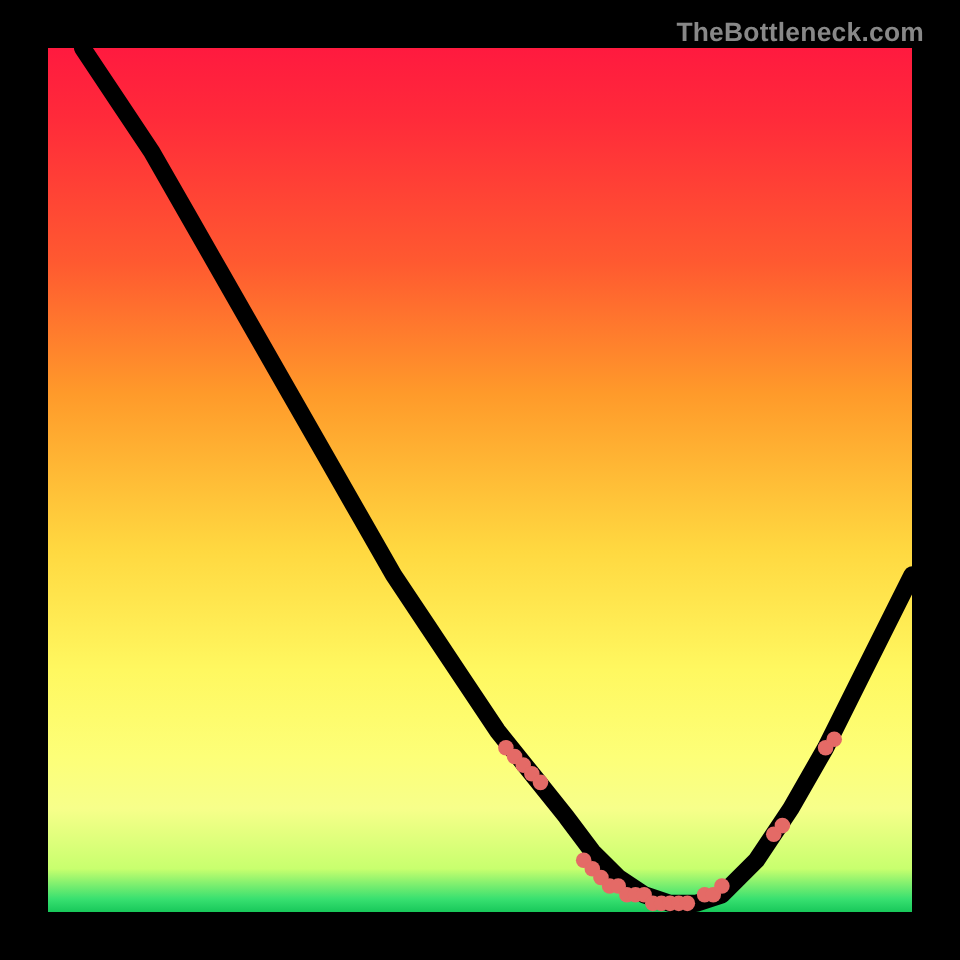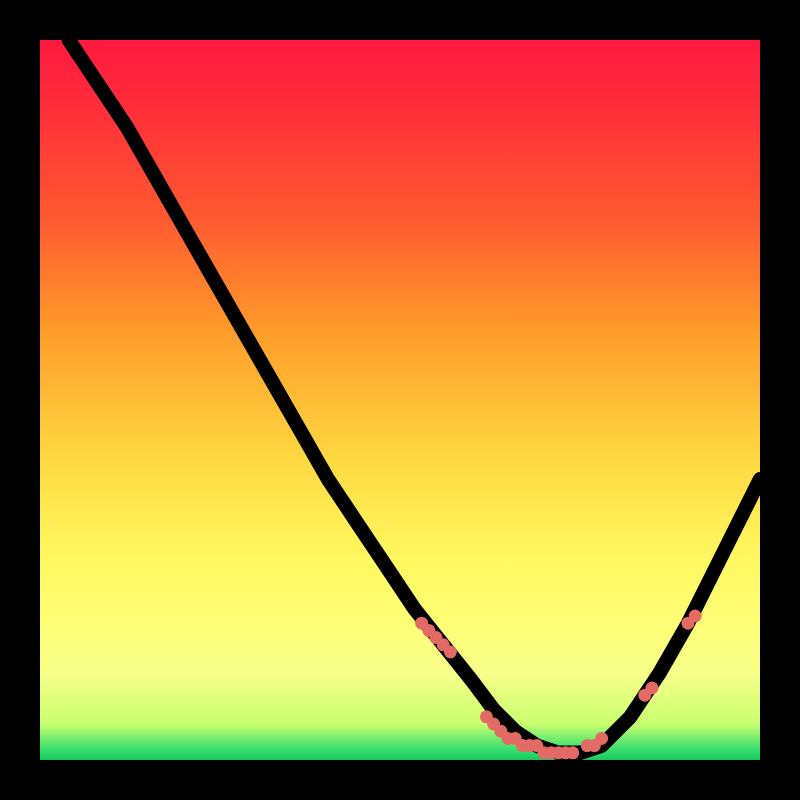--- a/index.html
+++ b/index.html
@@ -64,20 +64,21 @@
     font-weight: 600;
     letter-spacing: 0.2px;
     user-select: none;
   }
 </style>
 </head>
 <body>
 
 <div class="chart-wrap">
 
+  <div class="watermark">TheBottleneck.com</div>
 
   <div class="plot-area">
     <svg viewBox="0 0 100 100" preserveAspectRatio="none">
       <path id="curve-path" class="curve" d="M4 0 L8 6 L12 12 L16 19 L20 26 L24 33 L28 40 L32 47 L36 54 L40 61 L44 67 L48 73 L52 79 L56 84 L60 89 L63 93 L66 96 L69 98 L72 99 L75 99 L78 98 L82 94 L86 88 L90 81 L94 73 L98 65 L100 61"></path>
       <g id="points-group">
           <circle cx="53" cy="81" r="0.9" class="pt"></circle>
           <circle cx="54" cy="82" r="0.9" class="pt"></circle>
           <circle cx="55" cy="83" r="0.9" class="pt"></circle>
           <circle cx="56" cy="84" r="0.9" class="pt"></circle>
           <circle cx="57" cy="85" r="0.9" class="pt"></circle>

